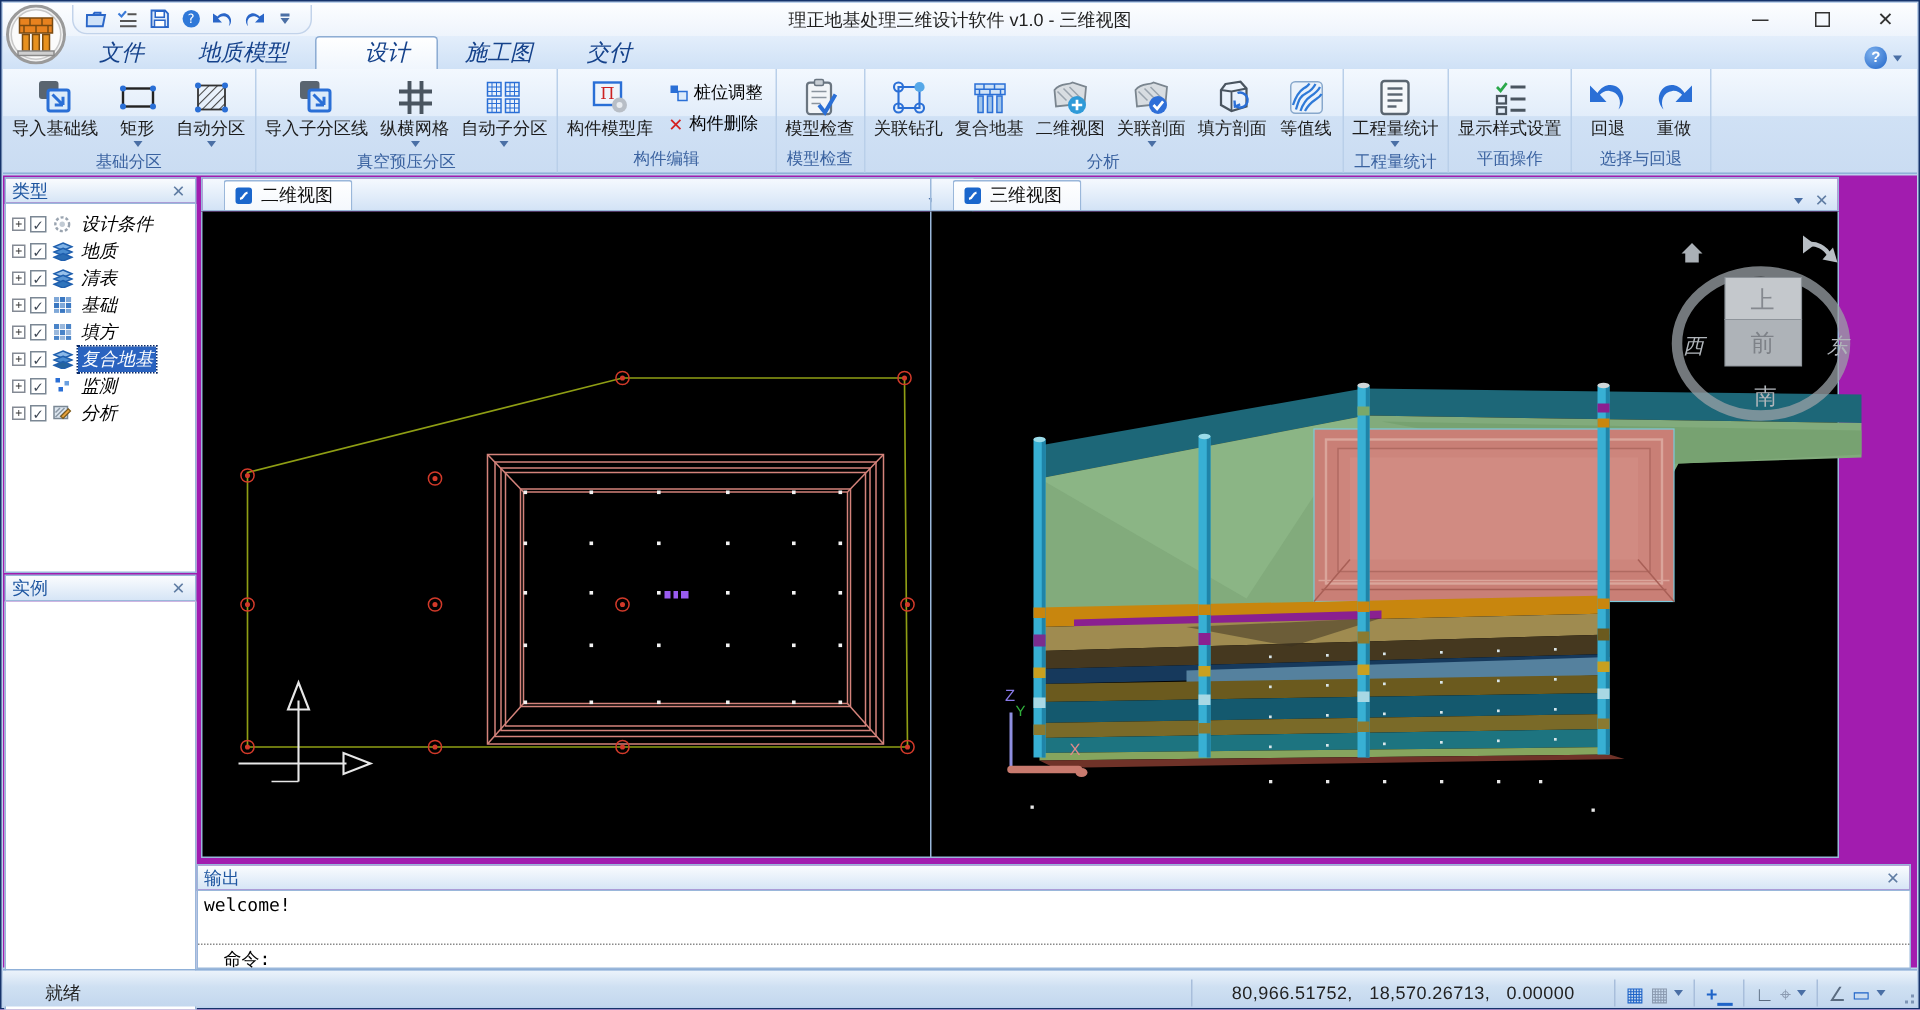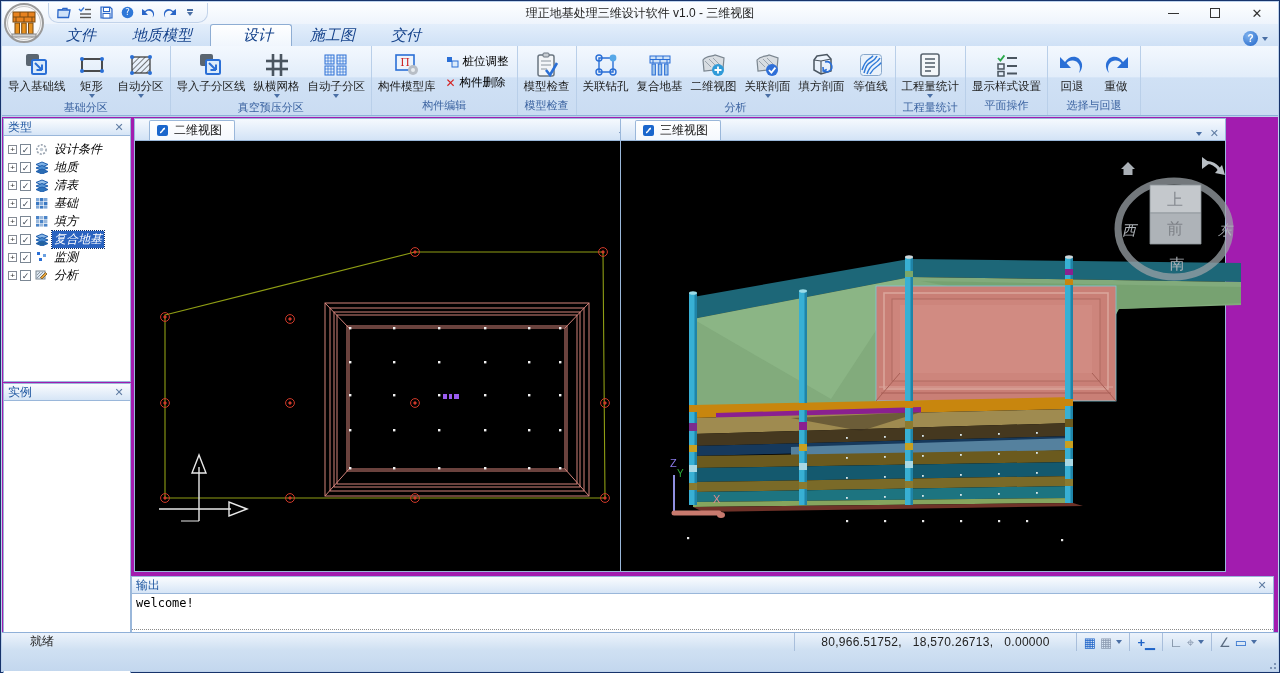--- a/index.html
+++ b/index.html
@@ -87,23 +87,23 @@
   .vbody svg { position:absolute; left:0; top:0; }
 
   
   #output { position:absolute; left:129px; top:459px; width:1143px; height:70px; }
   #out-body { position:relative; background:#fff; border:1px solid #9ab7da; border-top:none; height:52px;
     font-family:"DejaVu Sans Mono","Liberation Mono",monospace; font-size:12px; color:#000; }
   #out-msg { padding:2px 4px; }
   #cmdline { position:absolute; left:0; right:0; bottom:0; height:16px; border-top:1px dotted #8a8a8a; padding:1px 17px;}
 
   
-  #statusbar { position:absolute; left:1px; right:1px; bottom:1px; height:39px;
+  #statusbar { position:absolute; left:1px; right:1px; bottom:1px; height:25px;
     background:linear-gradient(#ecf3fb,#cfe0f2 45%,#c3d7ee); border-top:1px solid #8fb0d8;
-    display:flex; align-items:flex-start; font-size:12px; color:#222; }
+    display:flex; align-items:flex-end; font-size:12px; color:#222; }
   #ready { margin-left:28px; }
   #coords { margin-left:auto; padding:2px 26px; border-left:1px solid #a8bedb; border-right:1px solid #a8bedb;
     font-size:12px; letter-spacing:.3px; white-space:pre; }
   .sseg { display:flex; align-items:center; gap:4px; padding:0 7px; border-right:1px solid #a8bedb; height:18px;}
   .sico { font-size:13px; line-height:13px; }
   .blue { color:#1f64c8; } .gray { color:#8b9ab0; } .dkgray{ color:#5a6b80;}
   #grip { width:14px; height:100%; position:relative; }
   #grip i { position:absolute; width:2px; height:2px; background:#7d94b5; }
 
   .nosel { user-select:none; }

